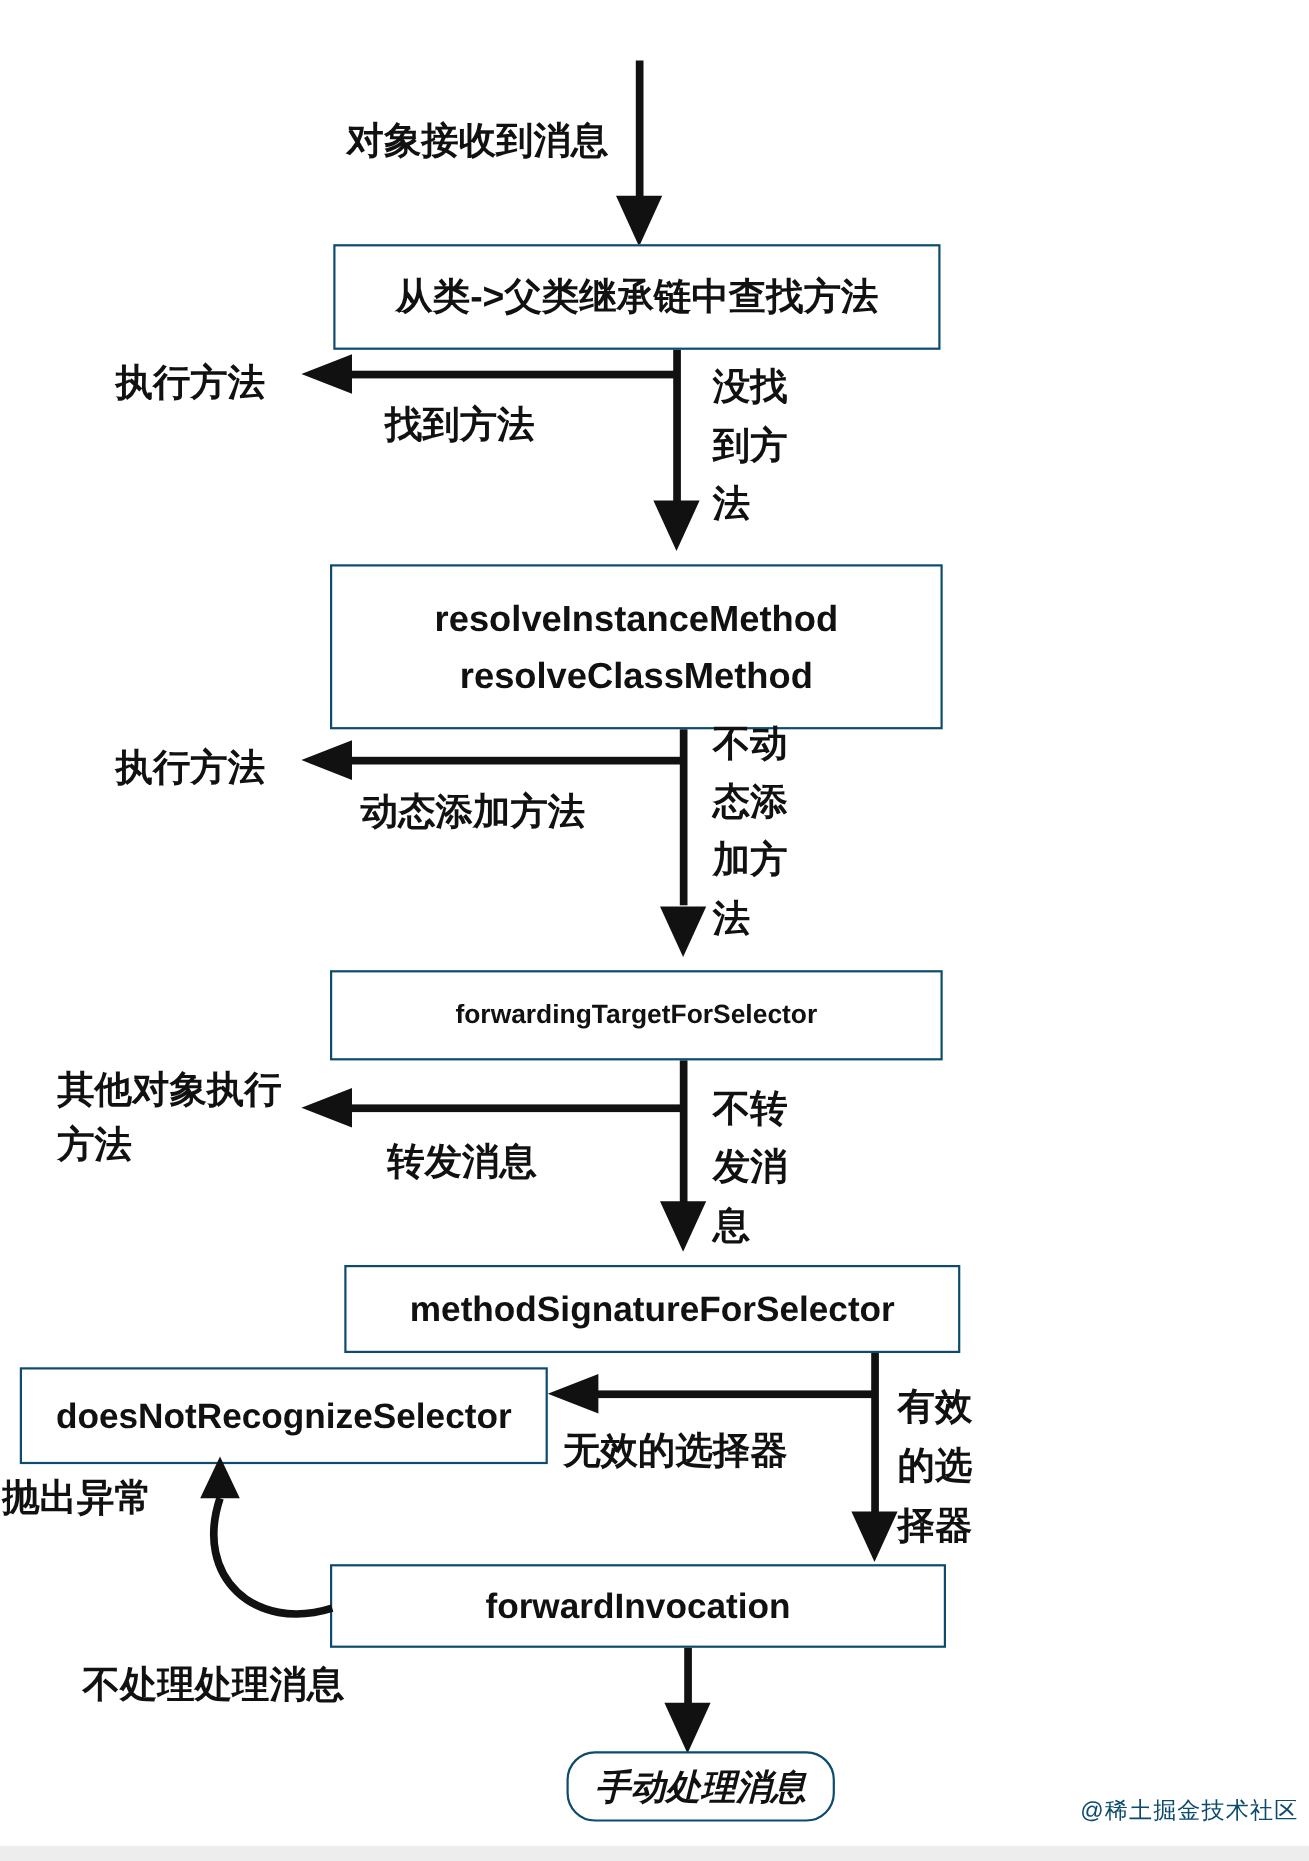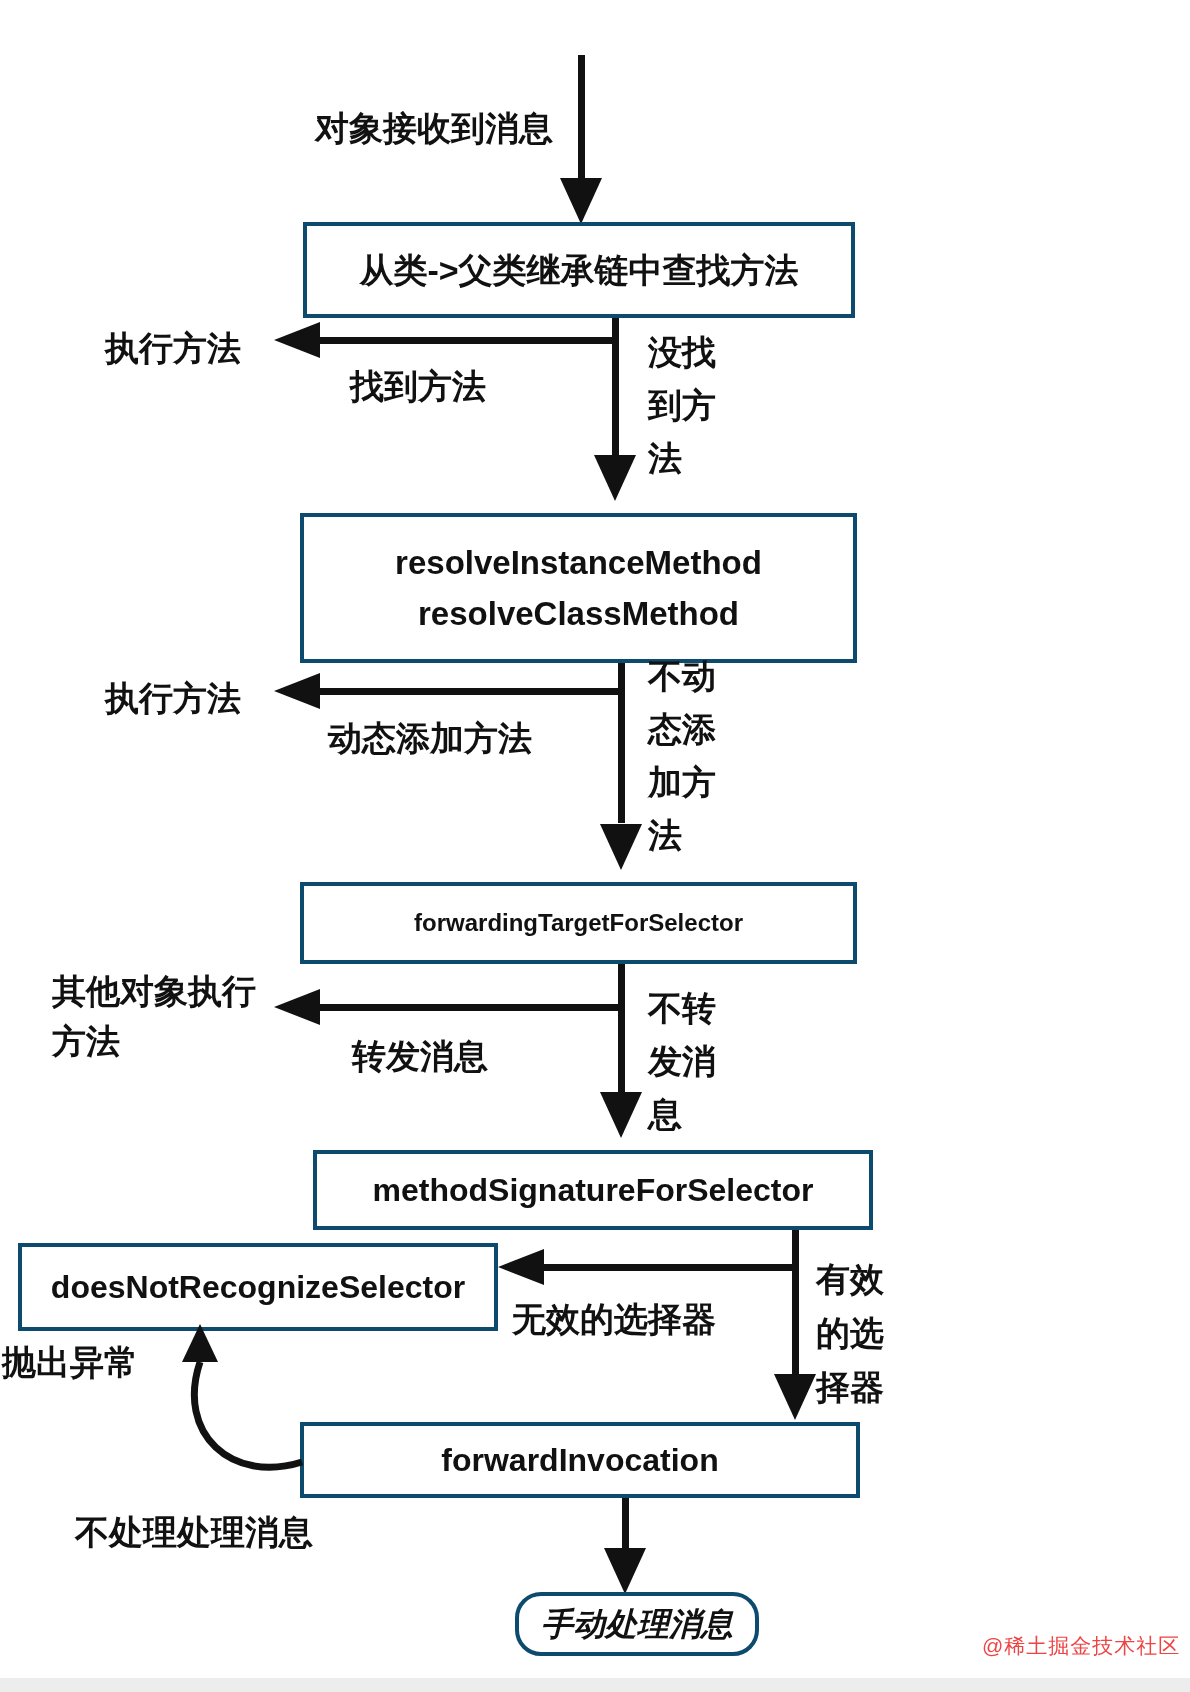--- a/index.html
+++ b/index.html
@@ -1,33 +1,33 @@
 <!DOCTYPE html>
 <html><head>
 <meta charset="utf-8">
 <style>
   html,body{margin:0;padding:0;background:#ffffff;}
   .canvas{
     position:relative;width:1190px;height:1692px;background:#ffffff;overflow:hidden;
     font-family:"Liberation Sans",sans-serif;font-weight:bold;color:#111;
   }
   .box{
-    position:absolute;border:4px solid #0c4a6e;background:#fff;box-sizing:border-box;
+    position:absolute;border:2px solid #0c4a6e;background:#fff;box-sizing:border-box;
     display:flex;flex-direction:column;align-items:center;justify-content:center;
     text-align:left;line-height:1.25;
   }
   .rounded{border-radius:26px;}
   .vline{position:absolute;width:7px;background:#111;}
   .hline{position:absolute;height:7px;background:#111;}
   .head-down{position:absolute;width:0;height:0;
     border-left:21px solid transparent;border-right:21px solid transparent;border-top:46px solid #111;}
   .head-left{position:absolute;width:0;height:0;
     border-top:18px solid transparent;border-bottom:18px solid transparent;border-right:46px solid #111;}
   .lbl{position:absolute;font-size:34px;white-space:pre-line;line-height:53px;}
-  .watermark{position:absolute;font-size:21px;font-weight:normal;color:#ef4444;letter-spacing:1px;}
+  .watermark{position:absolute;font-size:21px;font-weight:normal;color:#0c4a6e;letter-spacing:1px;}
   .bottom-strip{position:absolute;left:0;top:1678px;width:1190px;height:14px;background:#ededed;}
   .curve-svg{position:absolute;left:170px;top:1322px;width:160px;height:160px;}
 </style>
 </head>
 <body>
 
 <div class="canvas">
 
   <div class="vline" style="left:578px;top:55px;height:125px;"></div>
   <div class="head-down" style="left:560px;top:178px;"></div>

